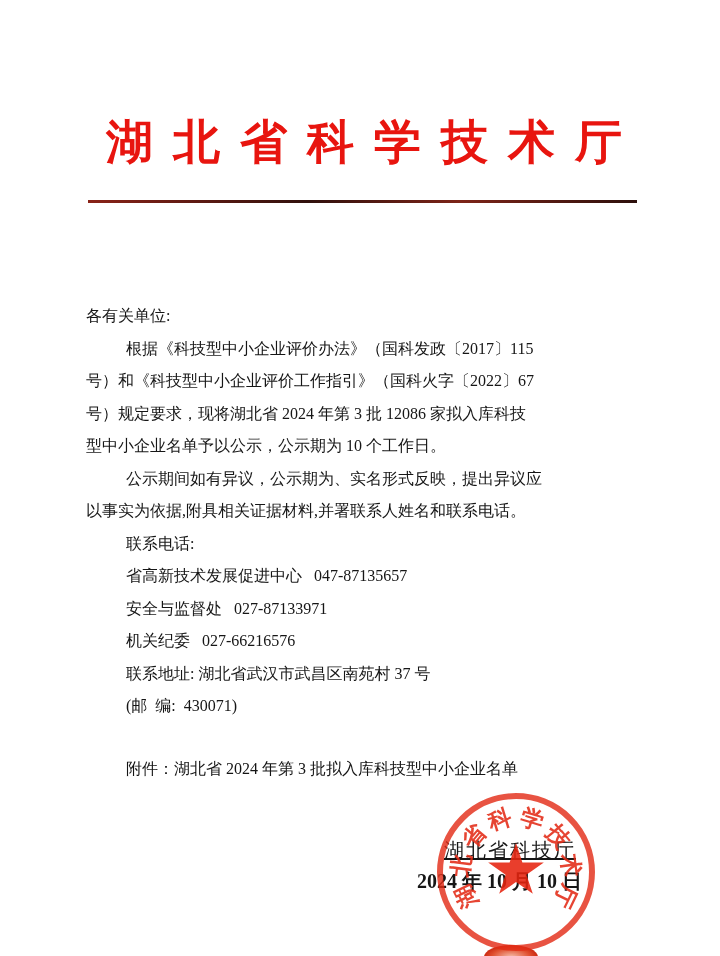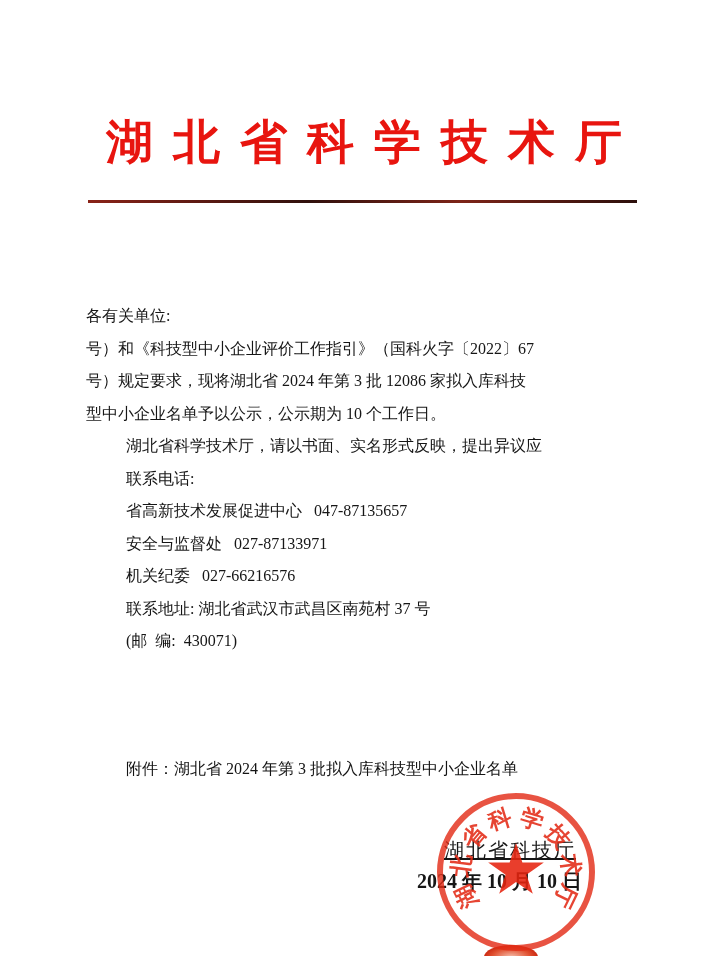--- a/index.html
+++ b/index.html
@@ -72,24 +72,26 @@
 
 <div class="page">
 
   <div class="letterhead">湖北省科学技术厅</div>
 
   <div class="rule"></div>
 
 
   <div class="body-text">
     <div class="line">各有关单位:</div>
+    <div class="line indent">根据《科技型中小企业评价办法》（国科发政〔2017〕115</div>
     <div class="line">号）和《科技型中小企业评价工作指引》（国科火字〔2022〕67</div>
     <div class="line">号）规定要求，现将湖北省 2024 年第 3 批 12086 家拟入库科技</div>
     <div class="line">型中小企业名单予以公示，公示期为 10 个工作日。</div>
-    <div class="line indent">湖北省科学技术厅，请以书面、实名形式反映，提出异议应</div>
+    <div class="line indent">公示期间如有异议，公示期为、实名形式反映，提出异议应</div>
+    <div class="line">以事实为依据,附具相关证据材料,并署联系人姓名和联系电话。</div>
     <div class="line indent">联系电话:</div>
     <div class="line indent">省高新技术发展促进中心   047-87135657</div>
     <div class="line indent">安全与监督处   027-87133971</div>
     <div class="line indent">机关纪委   027-66216576</div>
     <div class="line indent">联系地址: 湖北省武汉市武昌区南苑村 37 号</div>
     <div class="line indent">(邮  编:  430071)</div>
   </div>
 
   <div class="attachment">附件：湖北省 2024 年第 3 批拟入库科技型中小企业名单</div>
 

